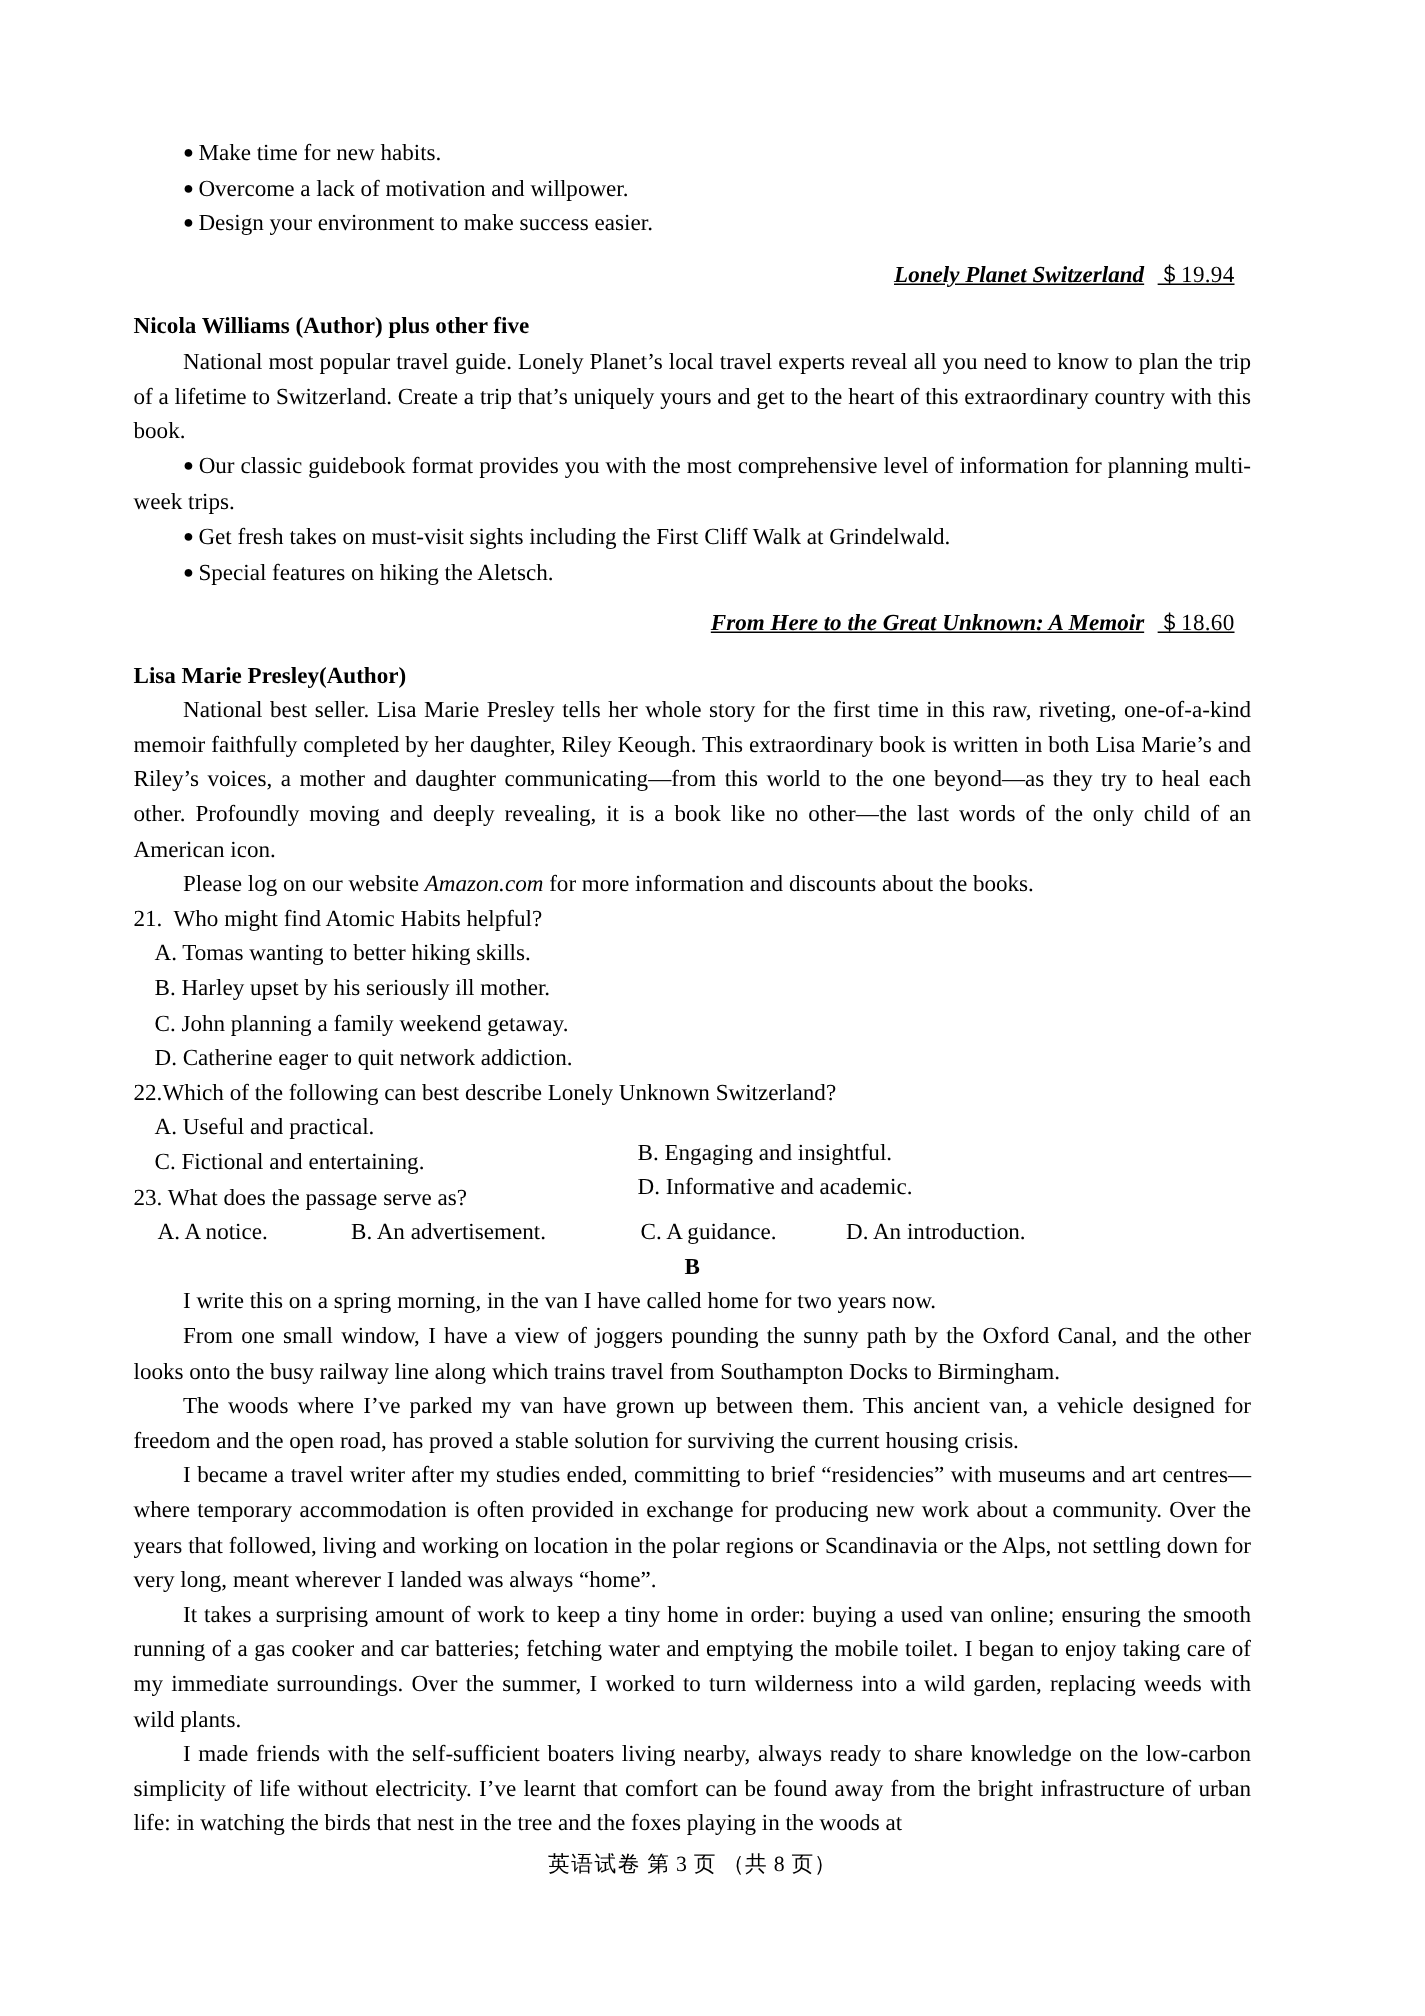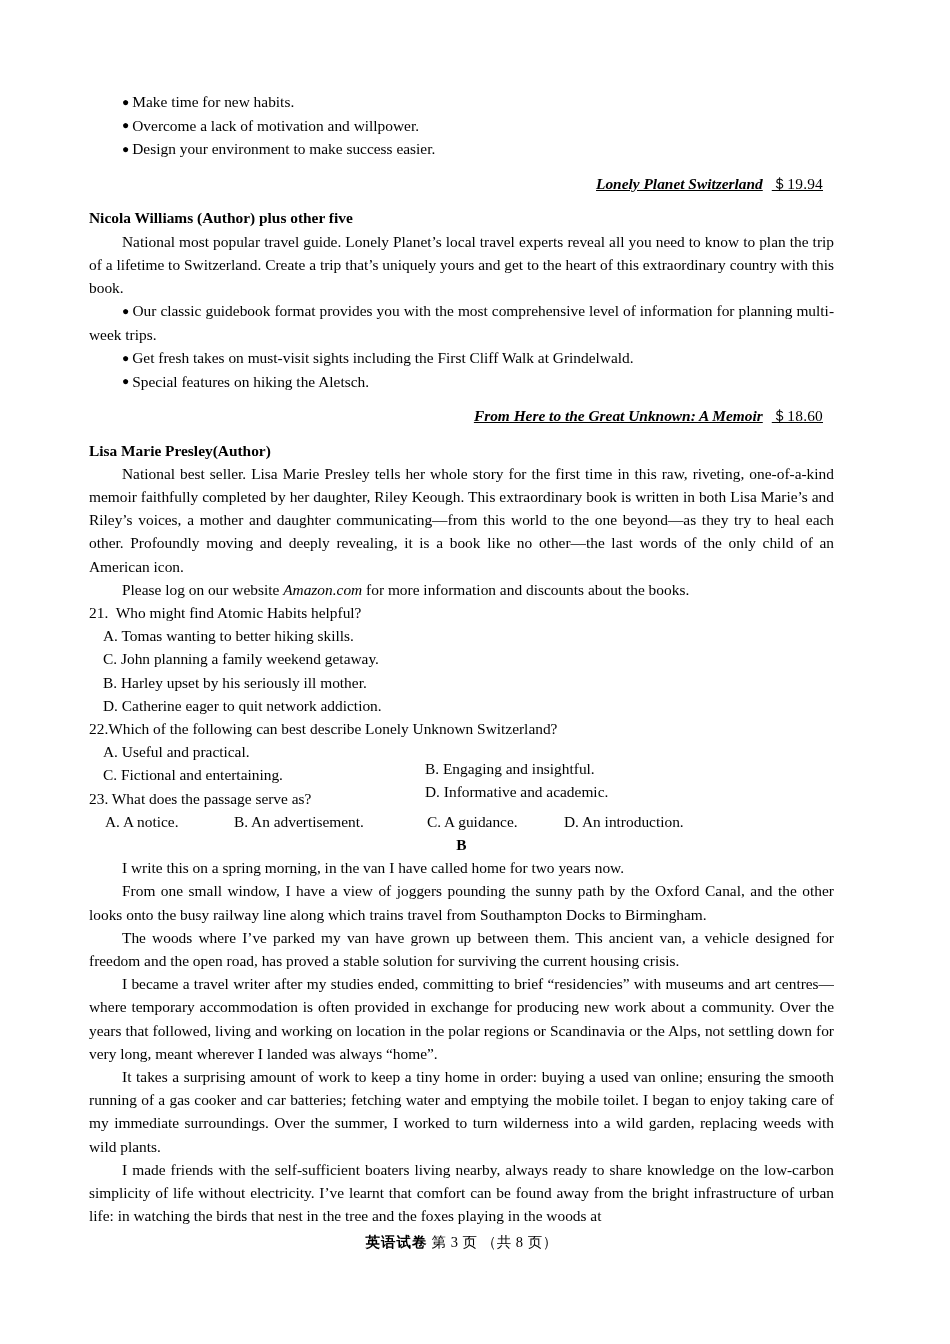--- a/index.html
+++ b/index.html
@@ -124,21 +124,21 @@
   .footer {
     position: absolute;
     left: 0;
     top: 1233px;
     width: 745px;
     text-align: center;
     font-size: 14.5px;
     font-family: "Liberation Serif", "DejaVu Serif", serif;
     letter-spacing: 0.5px;
   }
-  .footer .cn { letter-spacing: 1px; font-weight: bold; }
+  .footer .cn { letter-spacing: 1px; }
 </style>
 </head>
 <body>
 
 <div class="page">
   <div class="content">
 
     <p class="bullet-short"><span class="dot">●</span><span>Make time for new habits.</span></p>
     <p class="bullet-short"><span class="dot">●</span><span>Overcome a lack of motivation and willpower.</span></p>
     <p class="bullet-short"><span class="dot">●</span><span>Design your environment to make success easier.</span></p>
@@ -151,22 +151,22 @@
     <p class="bullet-short"><span class="dot">●</span><span>Special features on hiking the Aletsch.</span></p>
 
     <p class="book-title"><span>From Here to the Great Unknown: A Memoir</span><span class="book-price">＄18.60</span></p>
     <p class="author">Lisa Marie Presley(Author)</p>
     <p class="para">National best seller. Lisa Marie Presley tells her whole story for the first time in this raw, riveting, one-of-a-kind memoir faithfully completed by her daughter, Riley Keough. This extraordinary book is written in both Lisa Marie’s and Riley’s voices, a mother and daughter communicating—from this world to the one beyond—as they try to heal each other. Profoundly moving and deeply revealing, it is a book like no other—the last words of the only child of an American icon.</p>
 
     <p class="para"><span>Please log on our website </span><em class="ital">Amazon.com</em><span> for more information and discounts about the books.</span></p>
 
     <p class="q-stem"><span>21.</span>&nbsp; <span>Who might find Atomic Habits helpful?</span></p>
     <p class="opt-single">A. Tomas wanting to better hiking skills.</p>
+    <p class="opt-single">B. Harley upset by his seriously ill mother.</p>
     <p class="opt-single">C. John planning a family weekend getaway.</p>
-    <p class="opt-single">B. Harley upset by his seriously ill mother.</p>
     <p class="opt-single">D. Catherine eager to quit network addiction.</p>
 
     <p class="q-stem"><span>22.</span><span>Which of the following can best describe Lonely Unknown Switzerland?</span></p>
     <div class="opt-row2">
       <span class="c1">A. Useful and practical.</span>
       <span class="c2">B. Engaging and insightful.</span>
     </div>
     <div class="opt-row2">
       <span class="c1">C. Fictional and entertaining.</span>
       <span class="c2">D. Informative and academic.</span>

